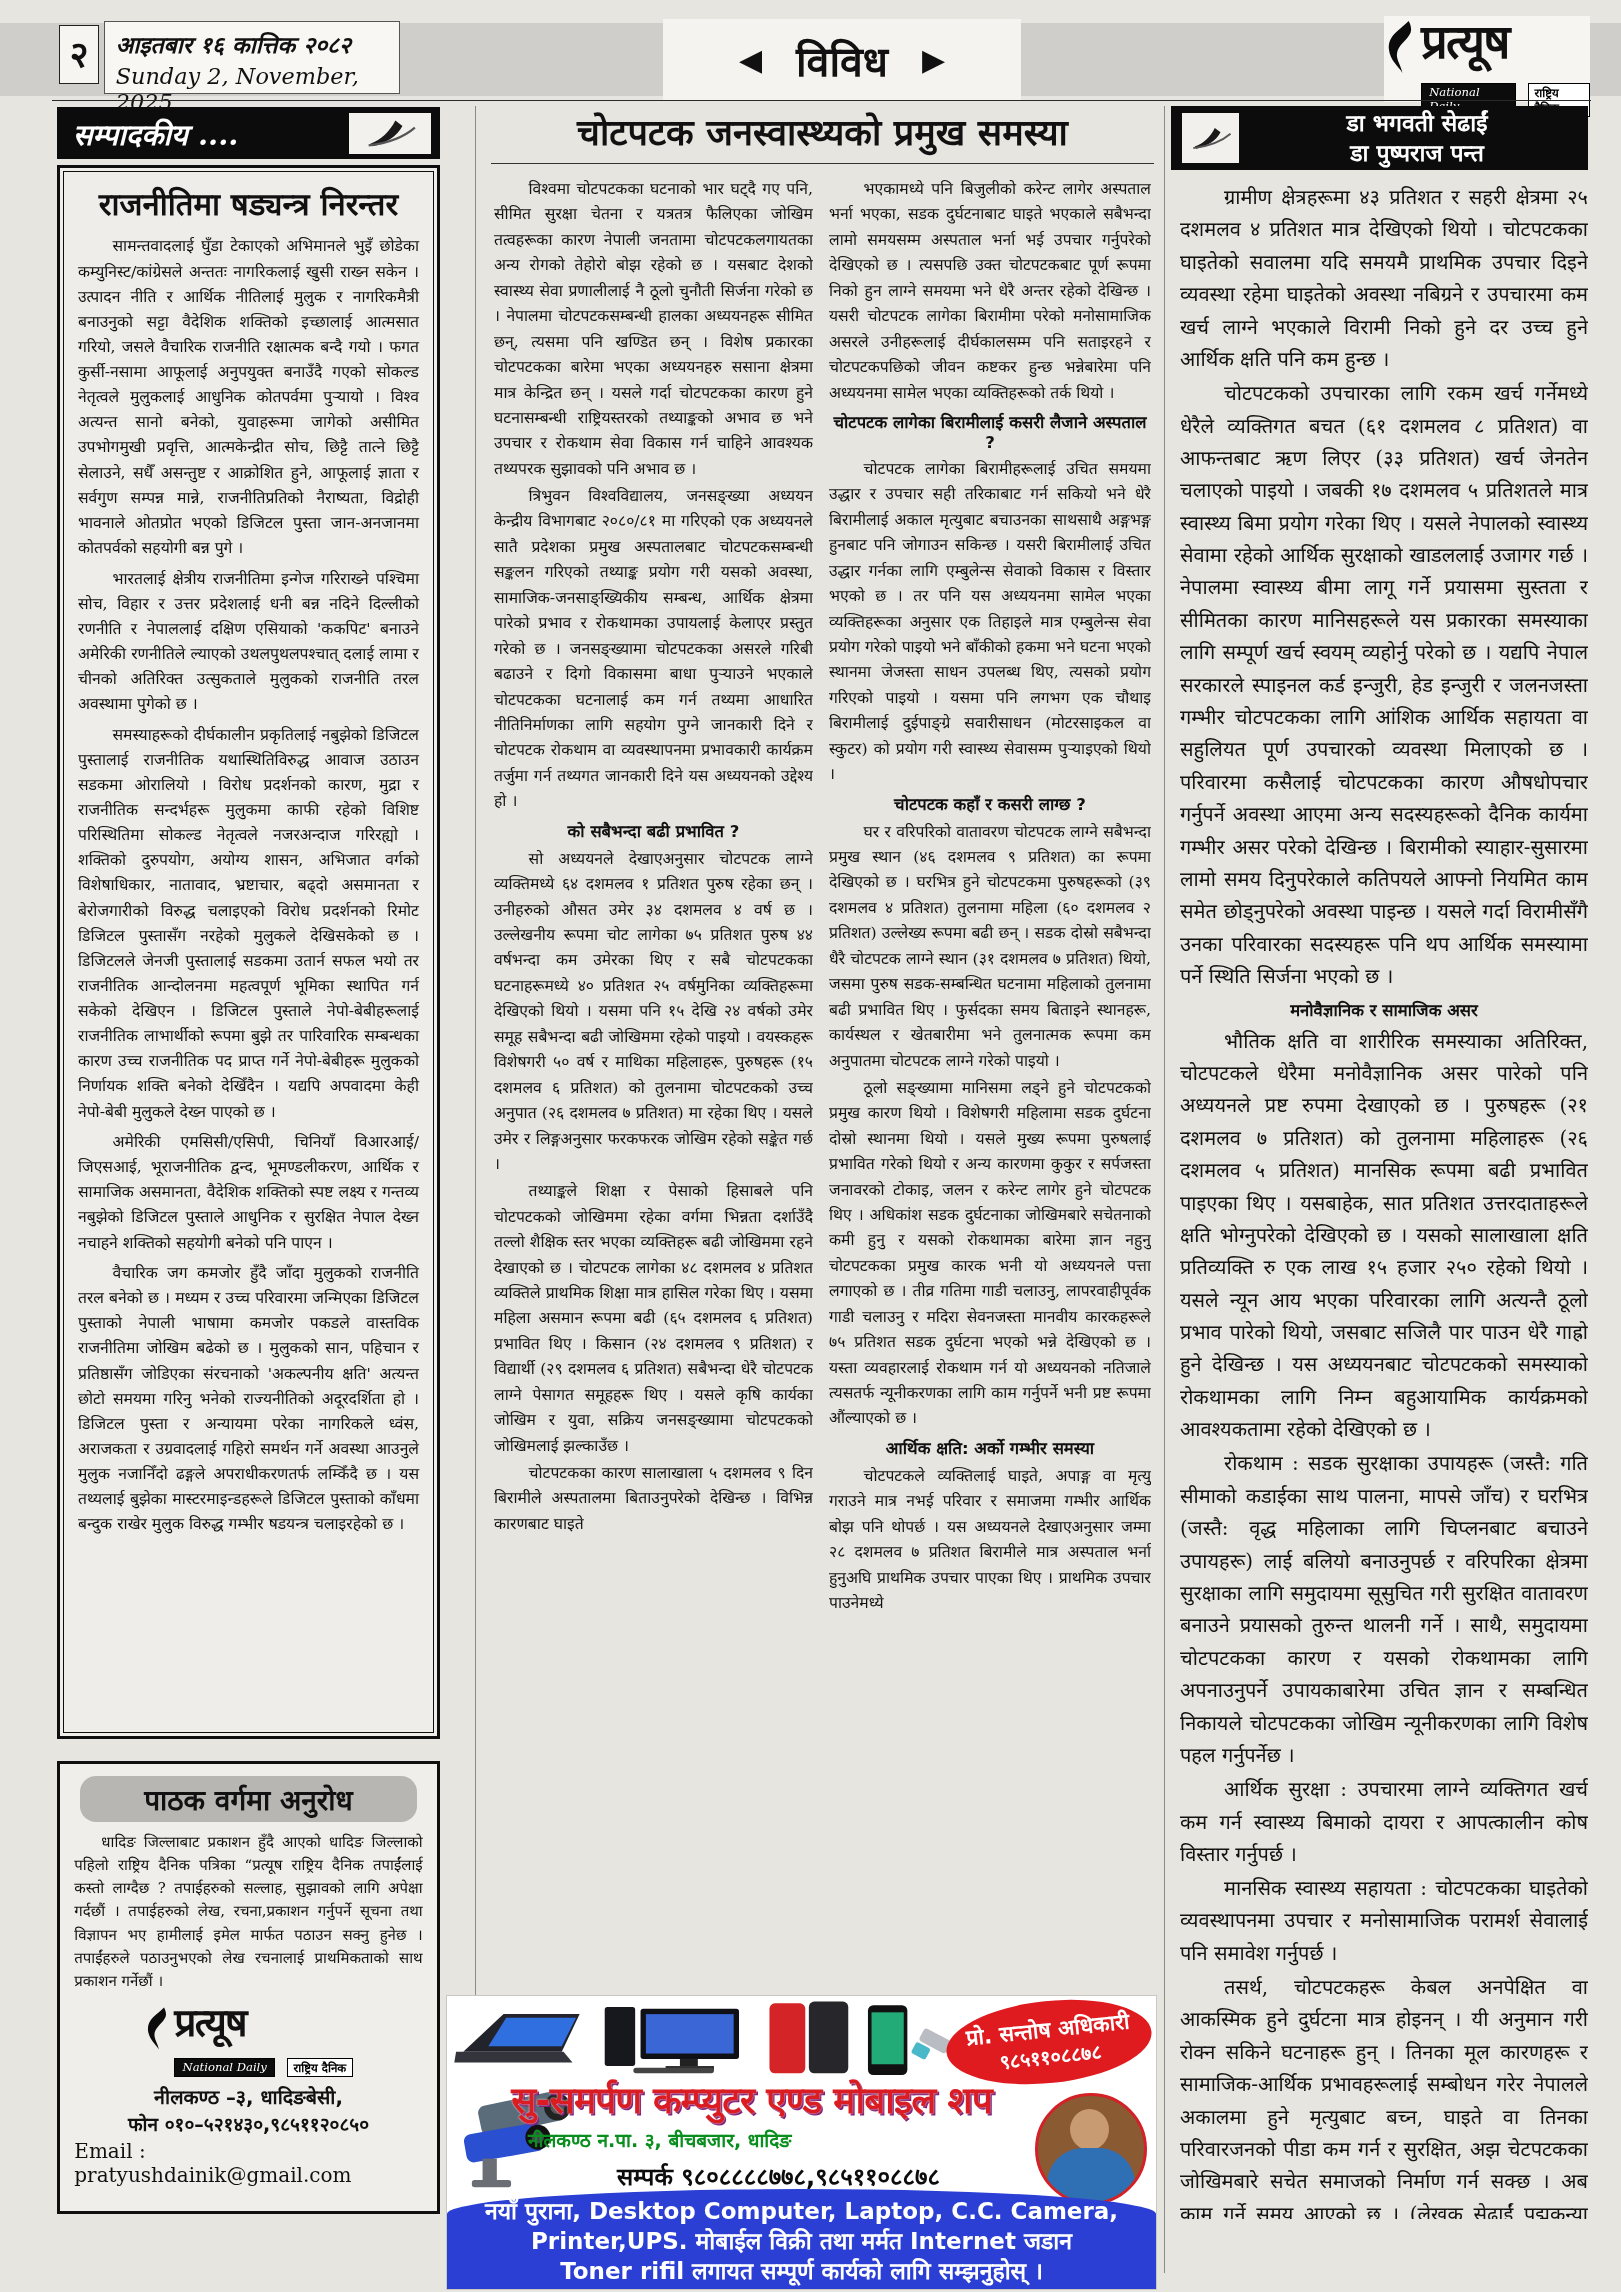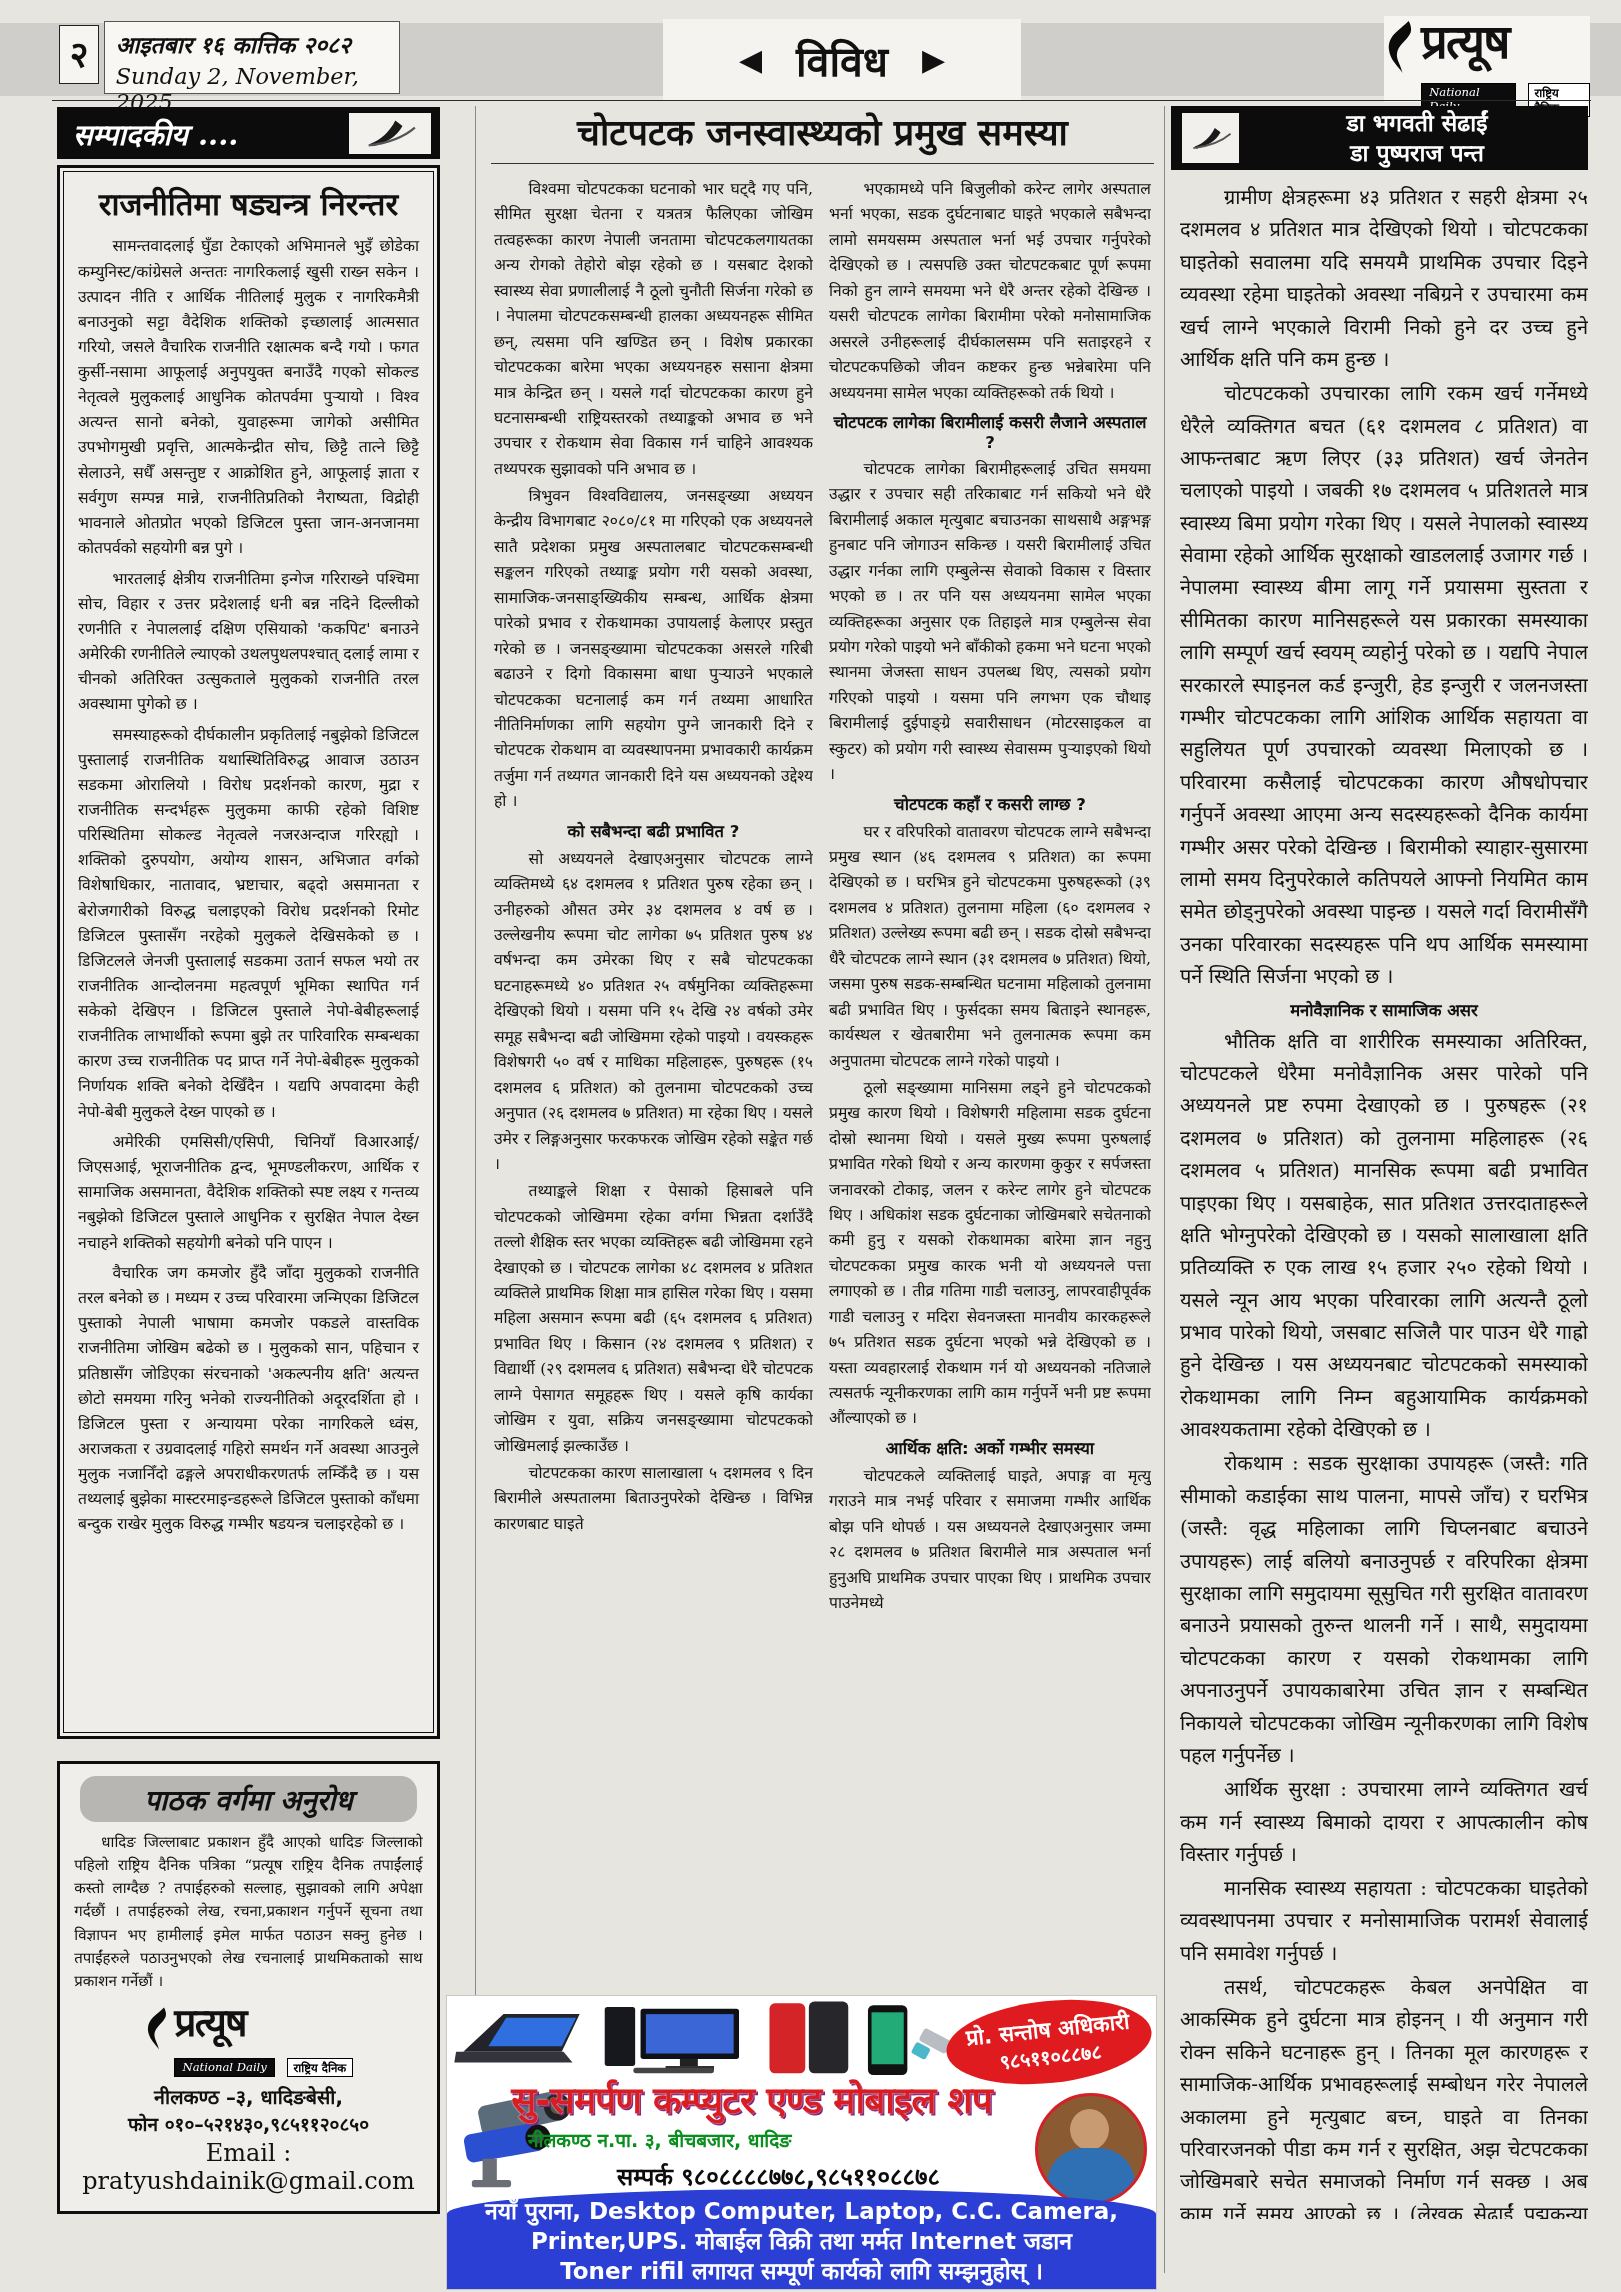--- a/index.html
+++ b/index.html
@@ -28,27 +28,27 @@
   
   .edit-label-bar{position:absolute;left:57px;top:107px;width:383px;height:52px;background:#0c0c0c;color:#fff;
     display:flex;align-items:center;justify-content:space-between;padding:0 9px 0 16px;box-sizing:border-box;}
   .edit-label{font-size:29px;font-weight:bold;font-style:italic;}
   .pen-box{width:82px;height:41px;background:#f2f1ee;display:flex;align-items:center;justify-content:center;}
   .edit-box{position:absolute;left:57px;top:165px;width:383px;height:1574px;border:3.6px solid #0e0e0e;background:#eeede9;box-sizing:border-box;}
   .edit-inner{position:absolute;inset:2.7px;border:0.9px solid #0e0e0e;padding:9px 14.3px;box-sizing:border-box;overflow:hidden;}
   .edit-title{font-size:31px;font-weight:bold;text-align:center;margin:1.8px 0 9px 0;font-family:"DejaVu Sans",sans-serif;}
   .edit-inner p{font-size:15.7px;line-height:1.6;text-align:justify;margin:0 0 5.4px 0;text-indent:2.2em;}
   .reader-box{position:absolute;left:57px;top:1761px;width:383px;height:453px;border:3.6px solid #0e0e0e;background:#efeeea;box-sizing:border-box;padding:10.7px 14.3px;overflow:hidden;}
-  .reader-title{background:#b7b6b3;border-radius:16px;text-align:center;font-size:28px;font-weight:bold;padding:3.6px 0;margin:1.8px 5.4px 9px 5.4px;font-family:"DejaVu Sans",sans-serif;font-style:italic;}
+  .reader-title{background:#b7b6b3;border-radius:16px;text-align:center;font-size:28px;font-weight:bold;padding:3.6px 0;margin:1.8px 5.4px 9px 5.4px;font-family:"DejaVu Sans",sans-serif;}
   .reader-box p{font-size:15px;line-height:1.55;text-align:justify;margin:0;text-indent:1.8em;}
   .reader-logo{display:flex;justify-content:center;align-items:flex-start;margin-top:9px;}
   .reader-logo .logo-text{font-size:39px;line-height:41px;}
   .reader-addr{font-size:19.7px;font-weight:bold;text-align:center;margin-top:5.4px;font-family:"DejaVu Sans",sans-serif;}
   .reader-phone{font-size:19px;font-weight:bold;text-align:center;margin-top:1.8px;font-family:"DejaVu Sans",sans-serif;}
-  .reader-email{font-size:24px;text-align:center;margin-top:1.8px;font-family:"DejaVu Serif",serif;}
+  .reader-email{font-size:20px;margin-top:1.8px;font-family:"DejaVu Serif",serif;}
   
   .headline{position:absolute;left:491px;top:107px;width:663px;text-align:center;font-size:36px;font-weight:bold;
     font-family:"DejaVu Sans",sans-serif;padding-bottom:7.2px;border-bottom:1.8px solid #333;}
   .colmn{position:absolute;overflow:hidden;}
   .colmn p{font-size:15.7px;line-height:1.62;text-align:justify;margin:0 0 1.8px 0;text-indent:2.2em;}
   .colmn h4{font-size:16.6px;text-align:center;font-weight:bold;margin:5.4px 0 3.6px 0;font-family:"DejaVu Sans",sans-serif;}
   #col1{left:494px;top:176px;width:319px;height:1816px;}
   #col2{left:829px;top:176px;width:322px;height:1816px;}
   #col3{left:1180px;top:181px;width:408px;height:2038px;}
   #col3 p{font-size:20px;}

